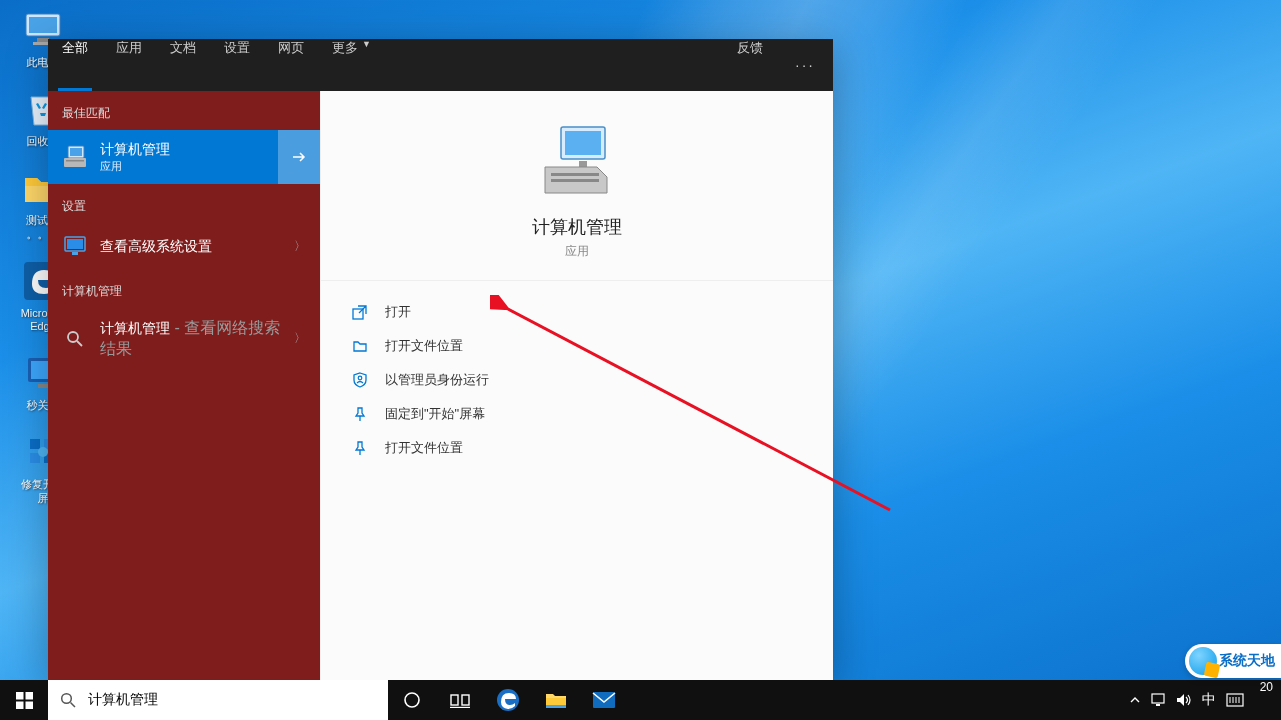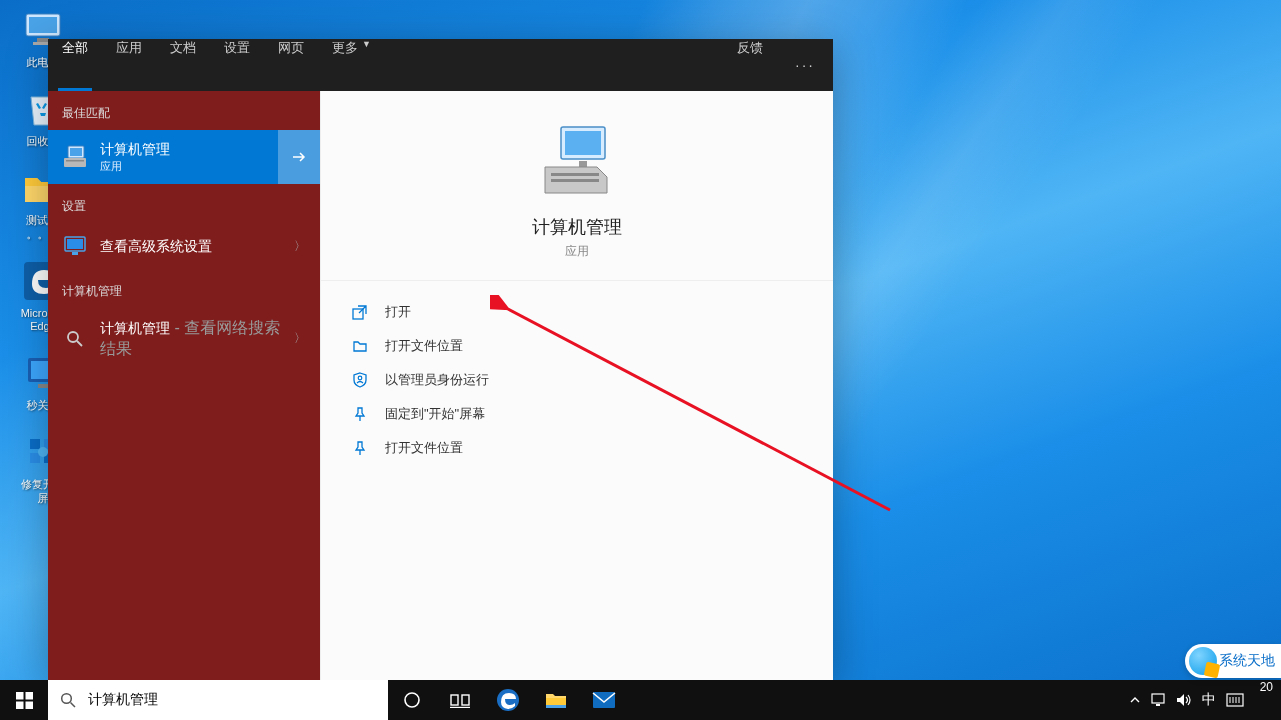--- a/index.html
+++ b/index.html
@@ -70,21 +70,21 @@
 .tb-btn { width: 48px; display: flex; align-items: center; justify-content: center; cursor: pointer; }
 .tb-spacer { flex: 1; }
 .tb-tray { display: flex; align-items: center; gap: 10px; padding: 0 8px; font-size: 12px; }
 .tb-tray .tray-ic { cursor: pointer; }
 .tb-clock { padding: 0 8px; font-size: 12px; display: flex; }
 
 
 .watermark { position: absolute; right: 0; bottom: 42px; z-index: 200; display: flex; align-items: center; background: #fff; border-radius: 18px 0 0 18px; padding: 3px 6px 3px 4px; box-shadow: 0 2px 6px rgba(0,0,0,0.2); }
 .watermark .wm-globe { width: 28px; height: 28px; border-radius: 50%; background: radial-gradient(circle at 35% 30%, #7fd4ff, #0a9be8); position: relative; margin-right: 2px; }
 .watermark .wm-globe::after { content: ""; position: absolute; right: -2px; bottom: -2px; width: 14px; height: 14px; background: #ffb300; border-radius: 2px; transform: rotate(12deg); }
-.watermark .wm-text { font-size: 14px; font-weight: normal; color: #0a6ec8; }
+.watermark .wm-text { font-size: 14px; font-weight: bold; color: #0a6ec8; }
 
 
 svg { display: block; }
 </style>
 </head>
 <body>
 
 <div class="desktop"></div>
 
 <div class="desktop-icons">

